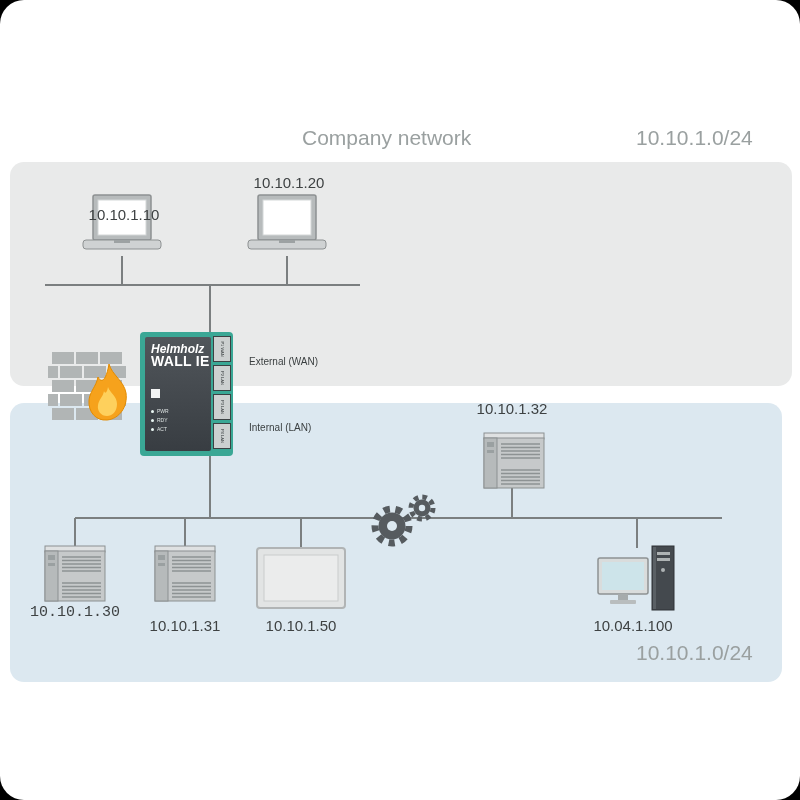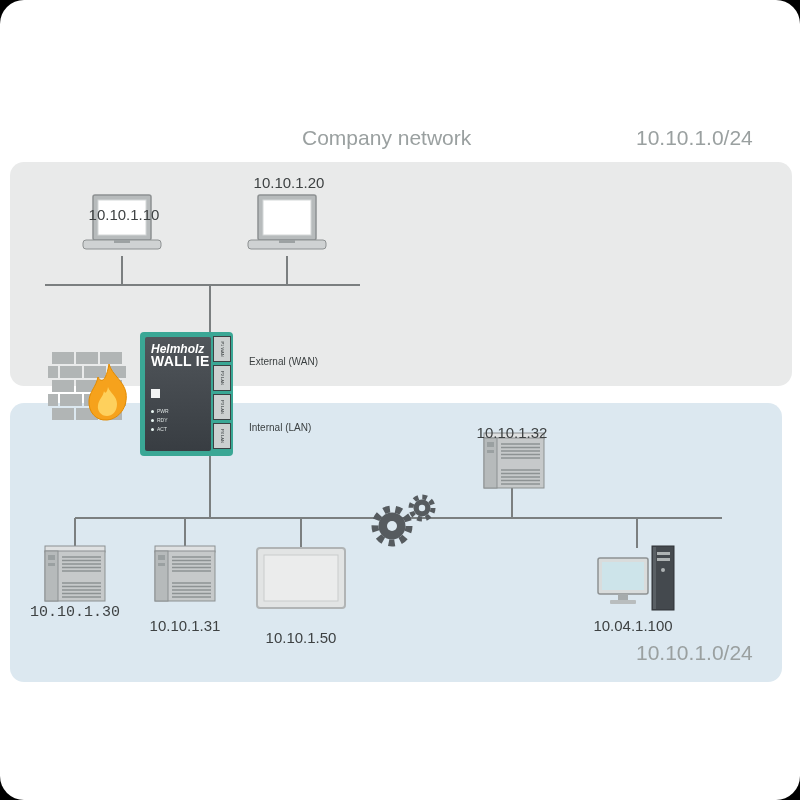--- a/index.html
+++ b/index.html
@@ -138,21 +138,21 @@
         </div>
       <div class="port">
           <span class="port-label">P4 LAN</span>
         </div>
     </div>
   </div>
 
   <div class="side-label" style="left:249px;top:356px;">External (WAN)</div>
   <div class="side-label" style="left:249px;top:422px;">Internal (LAN)</div>
 
-  <div class="ip-label" style="left:512px;top:424px;">10.10.1.32</div>
+  <div class="ip-label" style="left:512px;top:400px;">10.10.1.32</div>
   <div class="dev" style="left:483px;top:432px;">
     <svg width="62" height="57" viewBox="0 0 62 57">
       <rect x="1" y="1" width="60" height="6" fill="#dfe1e2" stroke="#8b9091"></rect>
       <rect x="1" y="6" width="60" height="50" fill="#c6c9ca" stroke="#8b9091"></rect>
       <rect x="1" y="6" width="13" height="50" fill="#b6babb" stroke="#8b9091"></rect>
       <rect x="4" y="10" width="7" height="5" fill="#9aa0a1"></rect>
       <rect x="4" y="18" width="7" height="3" fill="#9aa0a1"></rect>
       <g stroke="#8d9293" stroke-width="1.6">
         <line x1="18" y1="12" x2="57" y2="12"></line>
           <line x1="18" y1="15.5" x2="57" y2="15.5"></line>
@@ -213,21 +213,21 @@
     </svg>
   </div>
   <div class="ip-label" style="left:185px;top:617px;">10.10.1.31</div>
 
   <div class="dev" style="left:256px;top:547px;">
     <svg width="90" height="62" viewBox="0 0 90 62">
       <rect x="1" y="1" width="88" height="60" rx="3" fill="#e2e4e4" stroke="#b1b4b5" stroke-width="2"></rect>
       <rect x="8" y="8" width="74" height="46" fill="#ebecec" stroke="#c9cccc"></rect>
     </svg>
   </div>
-  <div class="ip-label" style="left:301px;top:617px;margin-top:12px;">10.10.1.50</div>
+  <div class="ip-label" style="left:301px;top:617px;">10.10.1.50</div>
 
   <div class="dev" style="left:356px;top:486px;">
     <svg width="92" height="72" viewBox="0 0 92 72">
       <circle cx="36" cy="40" r="17" fill="none" stroke="#565b5f" stroke-width="7" stroke-dasharray="6.2 5.67"></circle>
       <circle cx="36" cy="40" r="13.5" fill="#565b5f"></circle>
       <circle cx="36" cy="40" r="5" fill="#dce8f0"></circle>
       <circle cx="66" cy="22" r="11" fill="none" stroke="#565b5f" stroke-width="5" stroke-dasharray="4.6 4.04"></circle>
       <circle cx="66" cy="22" r="8.5" fill="#565b5f"></circle>
       <circle cx="66" cy="22" r="3.2" fill="#dce8f0"></circle>
     </svg>

